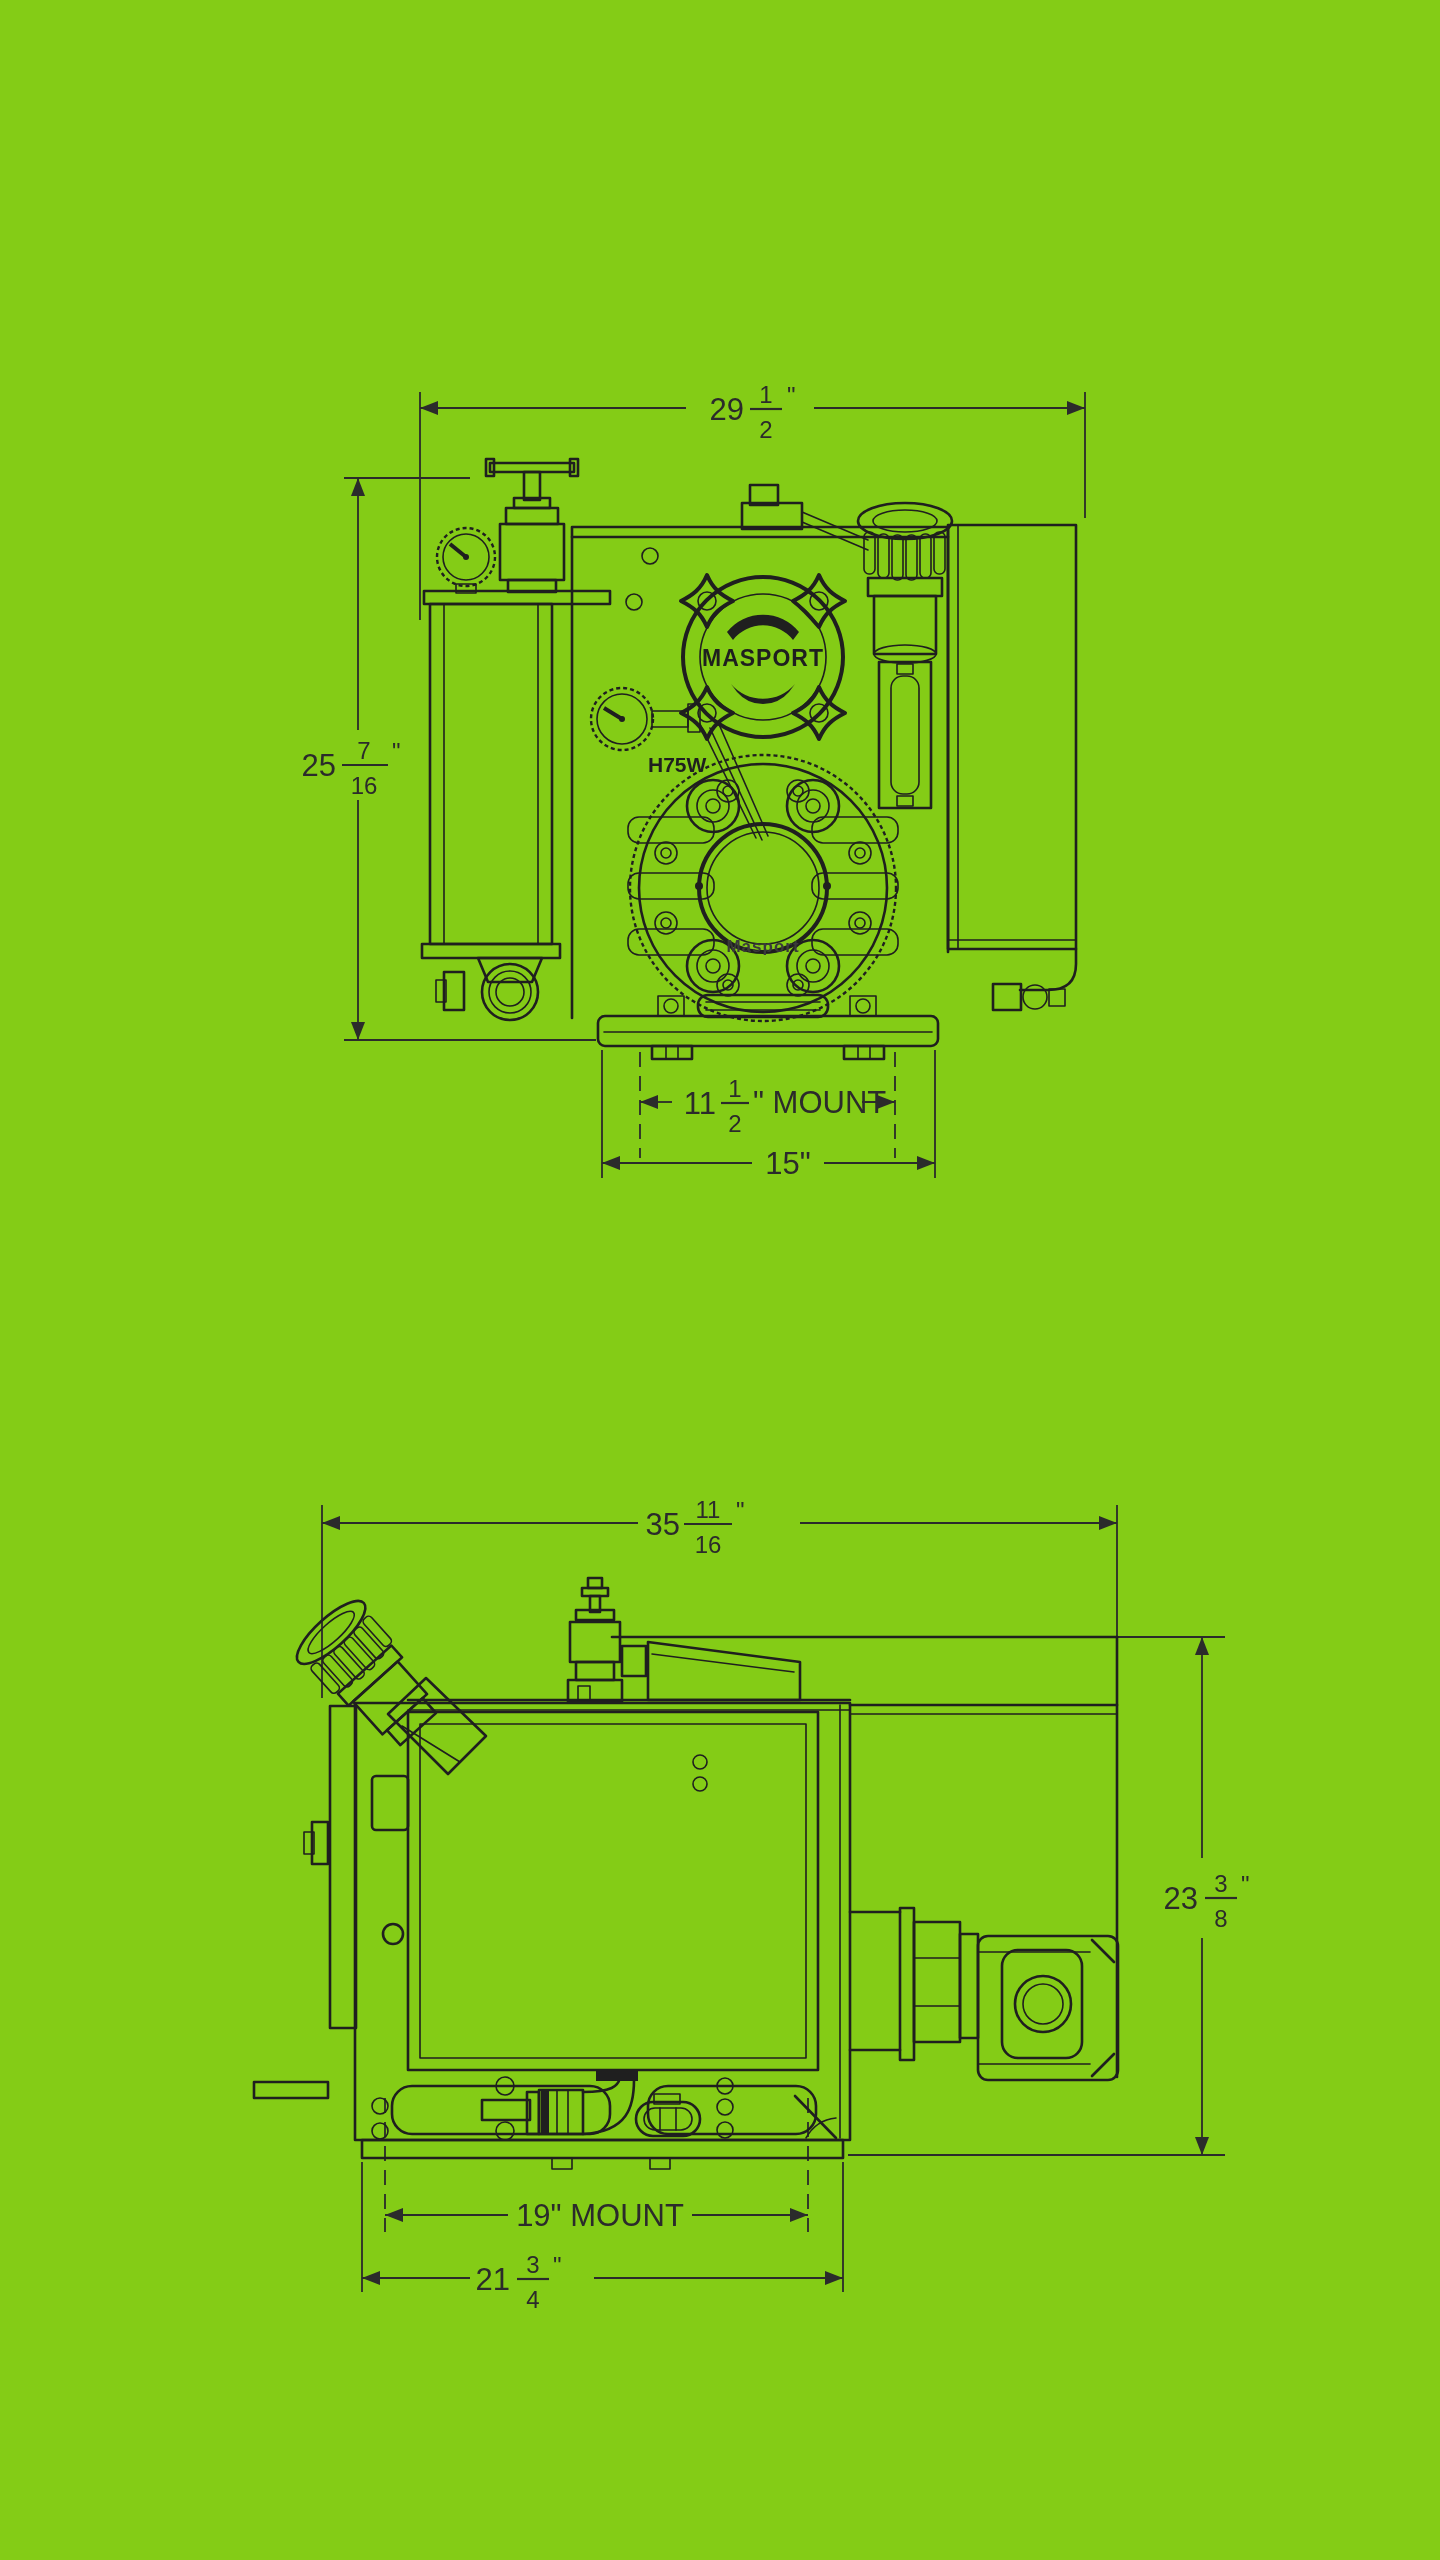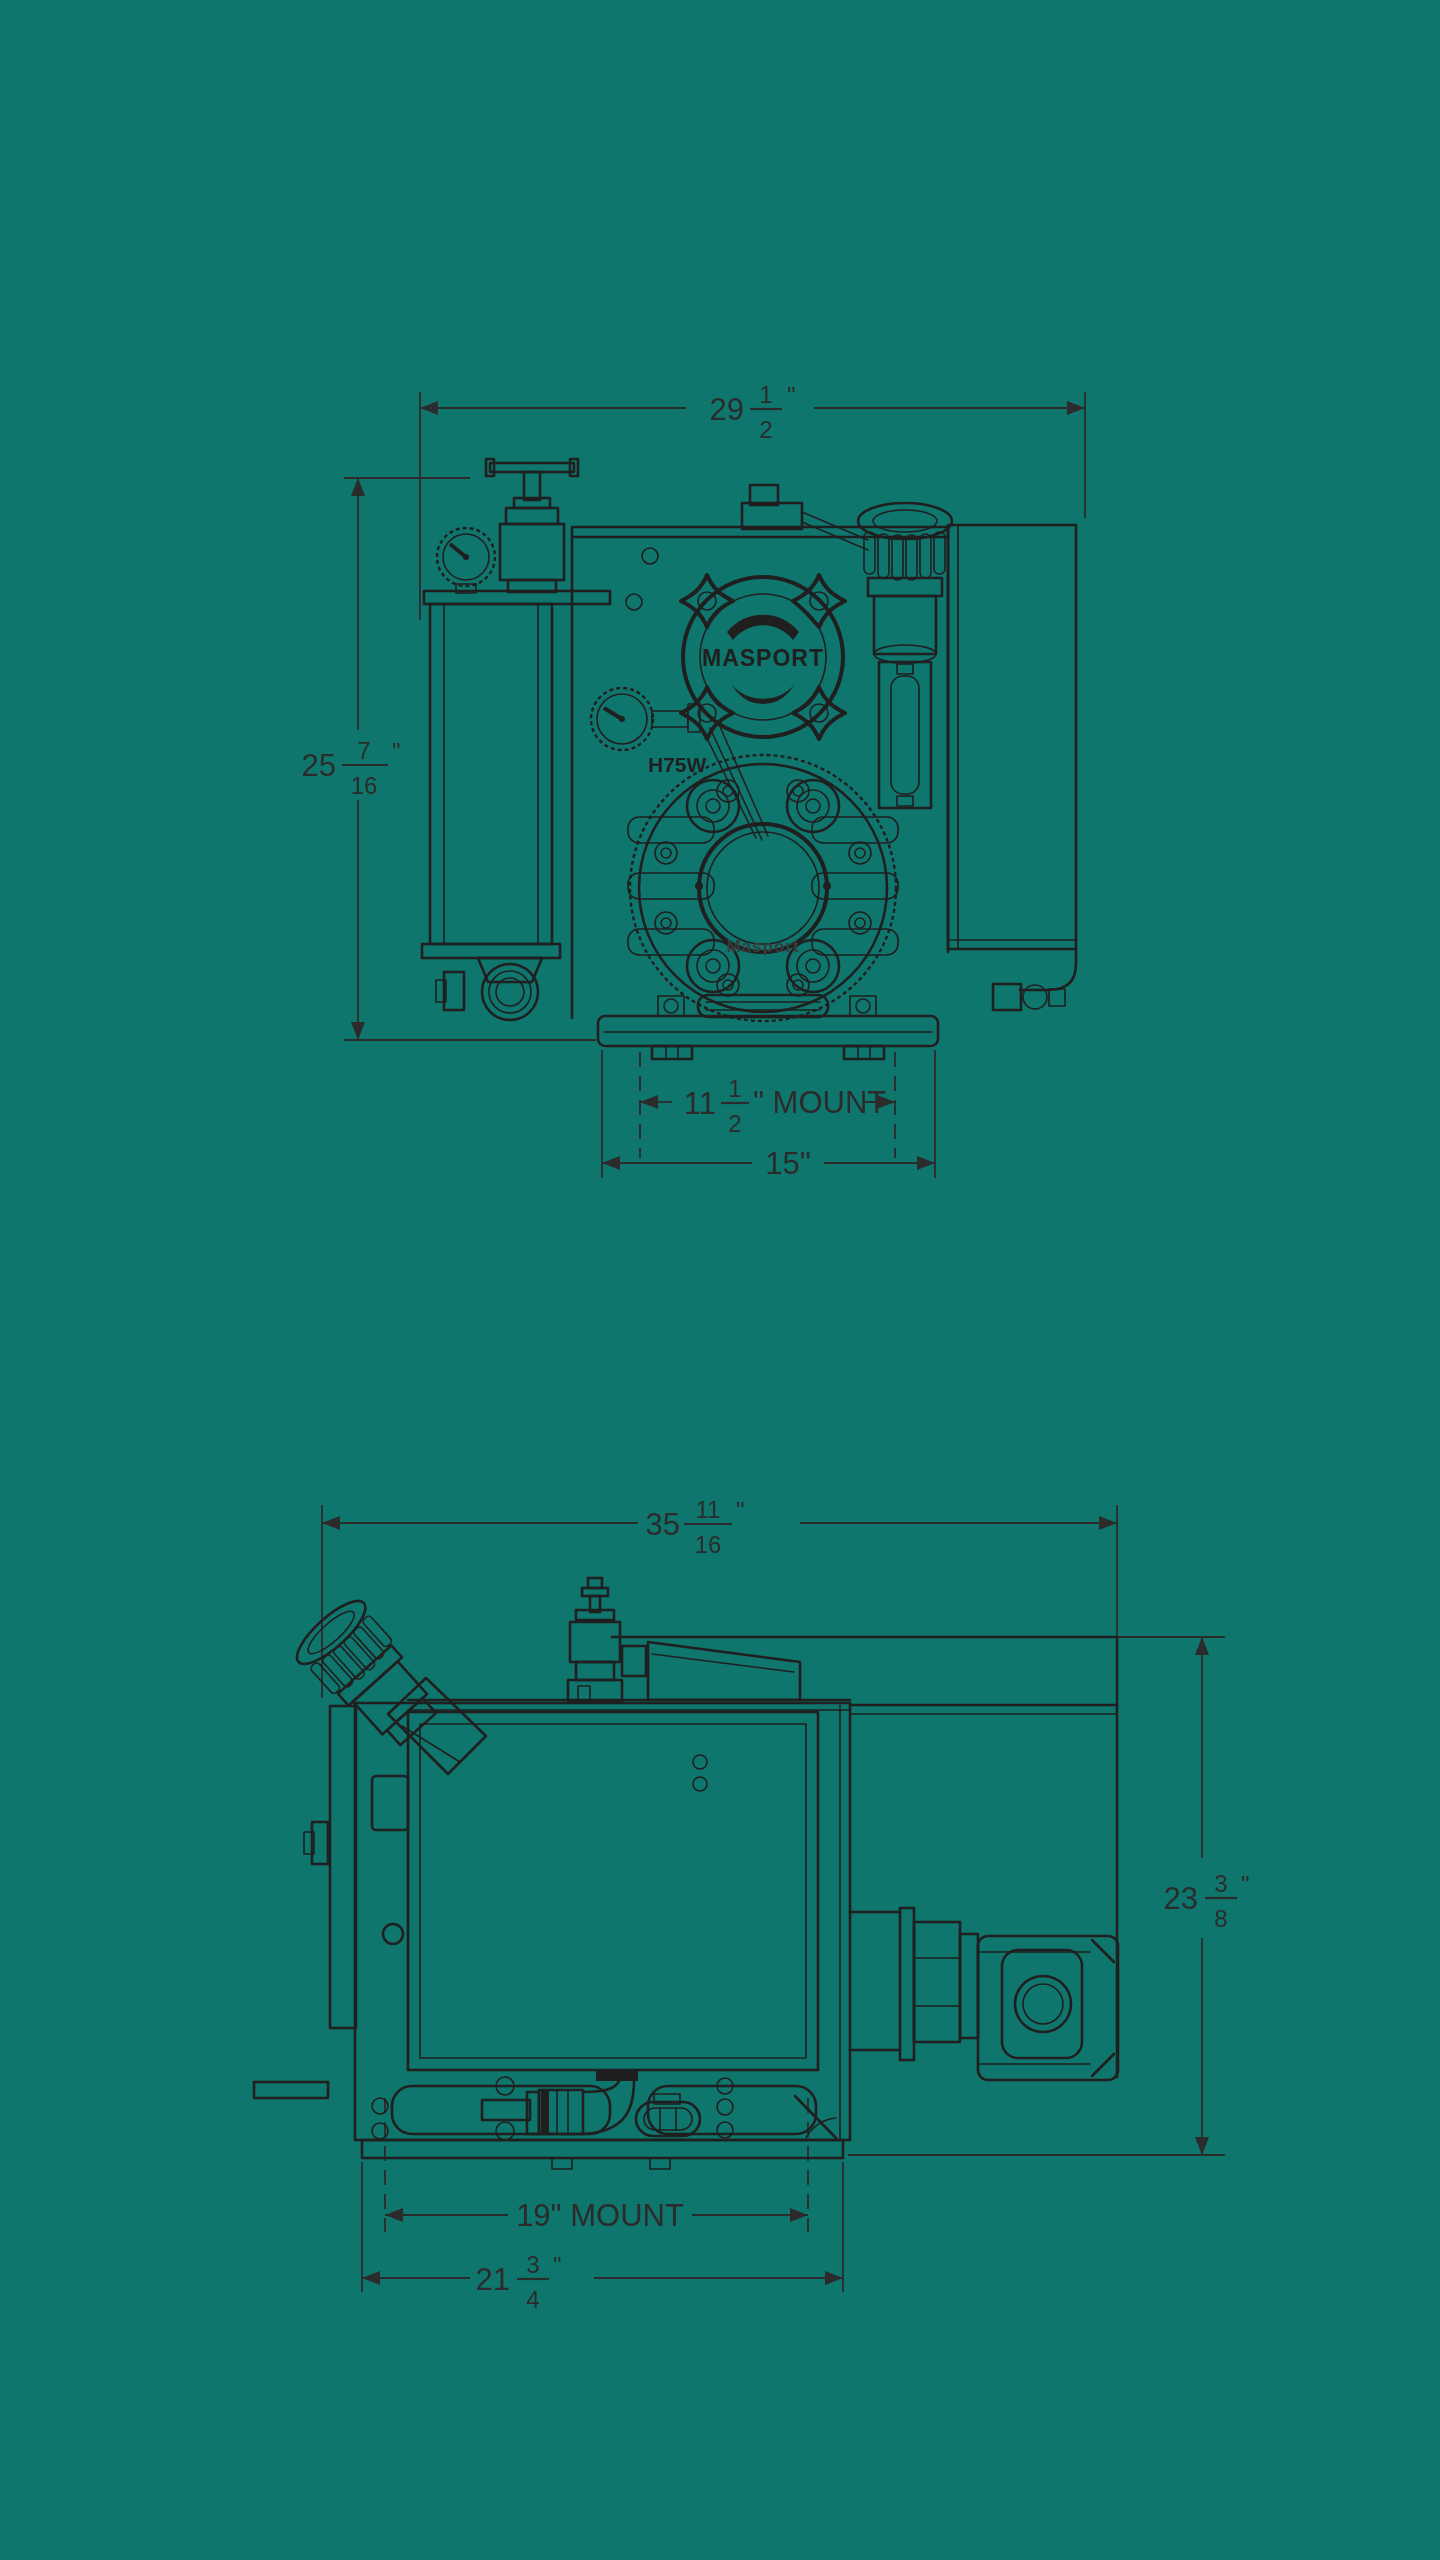--- a/index.html
+++ b/index.html
@@ -1,16 +1,16 @@
 <!DOCTYPE html>
 <html><head>
 <meta charset="utf-8">
 <style>
   html,body{margin:0;padding:0;background:#ffffff;}
-  .page{width:1440px;height:2560px;background:#0f766e;margin:0 auto;position:relative;}
+  .page{width:1440px;height:2560px;background:#84cc16;margin:0 auto;position:relative;}
   svg{display:block;}
   
   .ol{fill:none;stroke:#1f1f1f;stroke-width:2.6;stroke-linejoin:round;stroke-linecap:round;}
   .ol2{fill:none;stroke:#1f1f1f;stroke-width:1.6;stroke-linejoin:round;stroke-linecap:round;}
   .olh{fill:none;stroke:#1f1f1f;stroke-width:4;stroke-linejoin:round;}
   .dk{fill:#1f1f1f;stroke:none;}
   .ser{fill:none;stroke:#1f1f1f;stroke-width:2.4;stroke-dasharray:4 3;}
   
   .dim{fill:none;stroke:#2b2b2b;stroke-width:1.8;}
   .dimd{fill:none;stroke:#2b2b2b;stroke-width:1.8;stroke-dasharray:15 9;}

